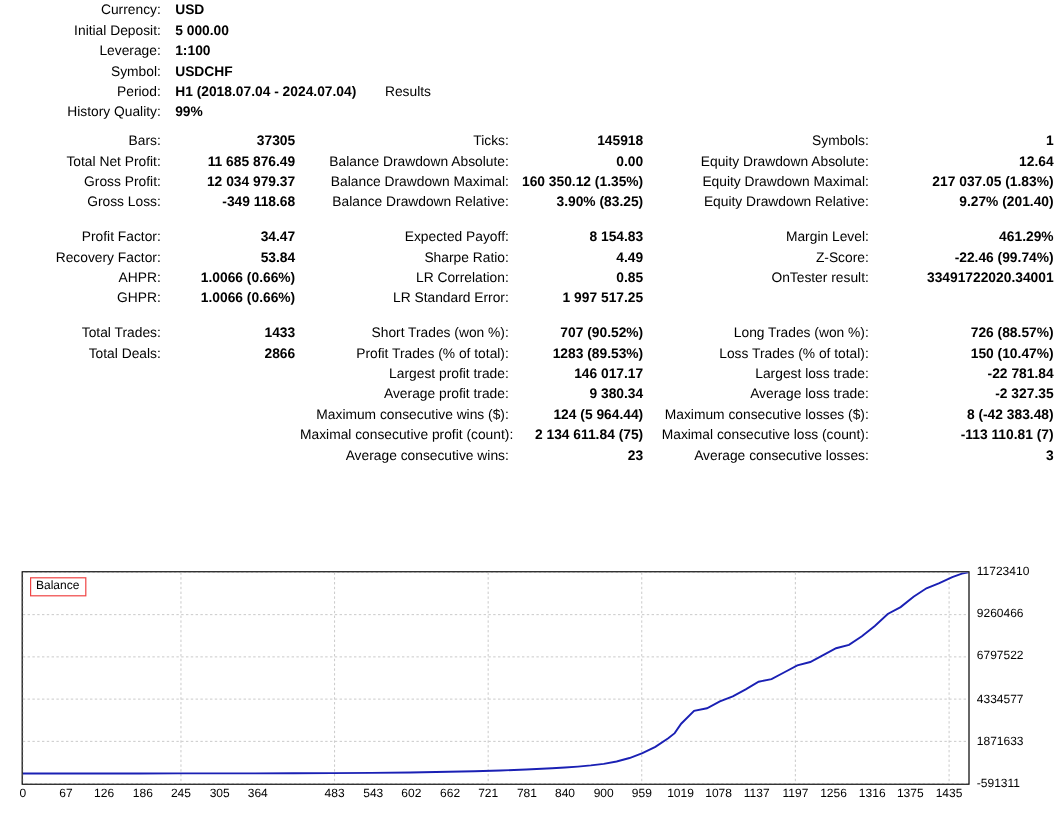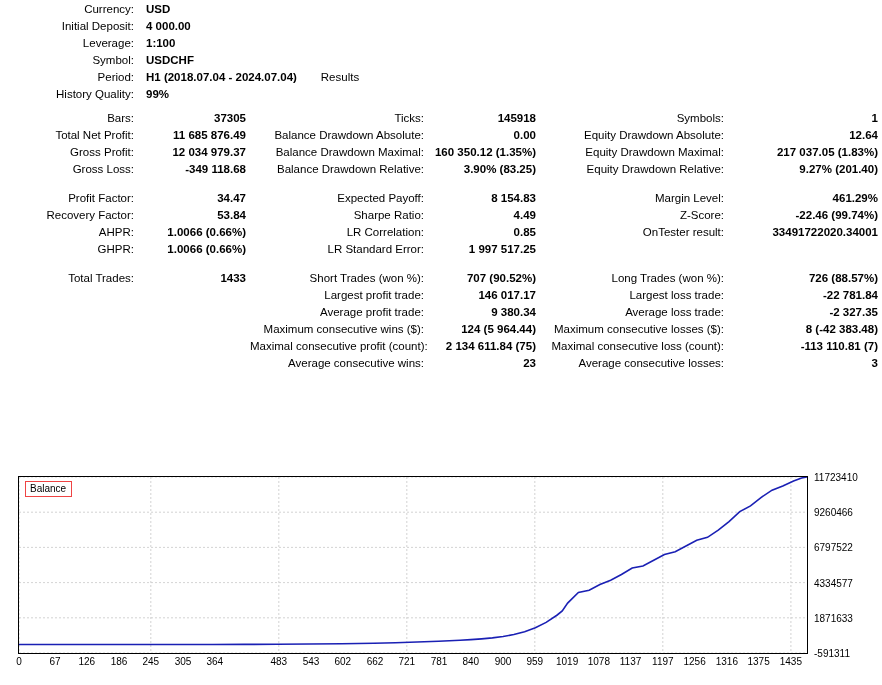--- a/index.html
+++ b/index.html
@@ -154,21 +154,21 @@
       <tr>
         <td class="lbl">Currency:</td>
         <td class="val-left">USD</td>
         <td></td>
         <td></td>
         <td></td>
         <td></td>
       </tr>
       <tr>
         <td class="lbl">Initial Deposit:</td>
-        <td class="val-left">4 000.00</td>
+        <td class="val-left">5 000.00</td>
         <td></td>
         <td></td>
         <td></td>
         <td></td>
       </tr>
       <tr>
         <td class="lbl">Leverage:</td>
         <td class="val-left">1:100</td>
         <td></td>
         <td></td>
@@ -278,20 +278,28 @@
           <td colspan="6"></td>
         </tr>
 
       <tr>
         <td class="lbl">Total Trades:</td>
         <td class="val">1433</td>
         <td class="lbl">Short Trades (won %):</td>
         <td class="val">707 (90.52%)</td>
         <td class="lbl">Long Trades (won %):</td>
         <td class="val">726 (88.57%)</td>
+      </tr>
+      <tr>
+        <td class="lbl">Total Deals:</td>
+        <td class="val">2866</td>
+        <td class="lbl">Profit Trades (% of total):</td>
+        <td class="val">1283 (89.53%)</td>
+        <td class="lbl">Loss Trades (% of total):</td>
+        <td class="val">150 (10.47%)</td>
       </tr>
       <tr>
         <td class="lbl"></td>
         <td class="val"></td>
         <td class="lbl">Largest profit trade:</td>
         <td class="val">146 017.17</td>
         <td class="lbl">Largest loss trade:</td>
         <td class="val">-22 781.84</td>
       </tr>
       <tr>

